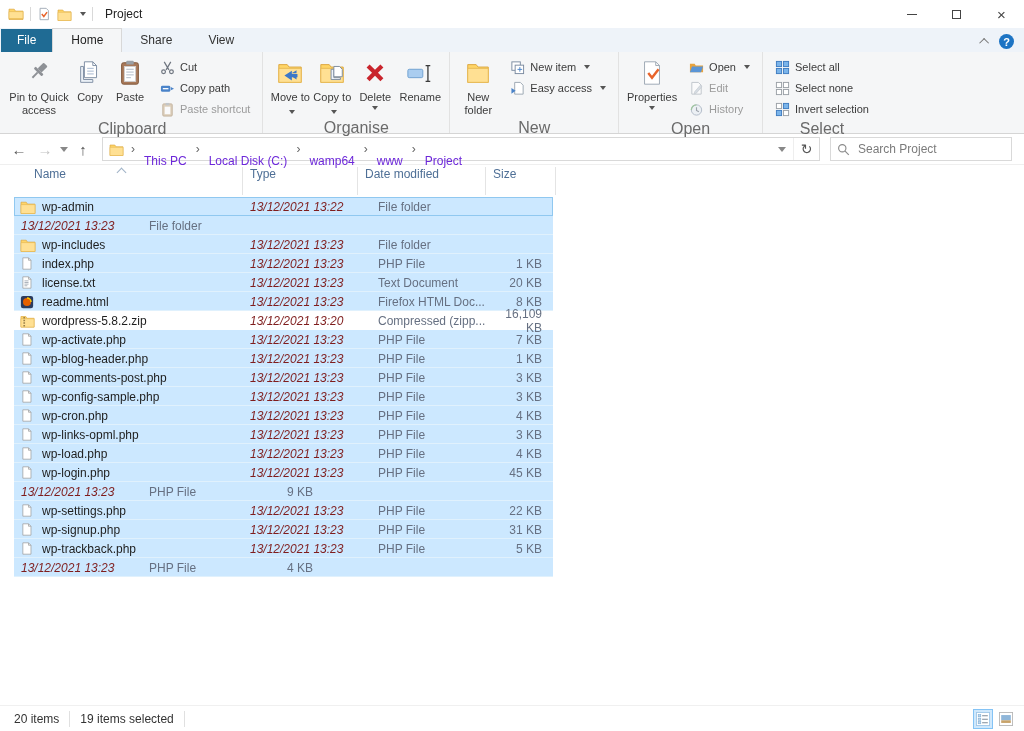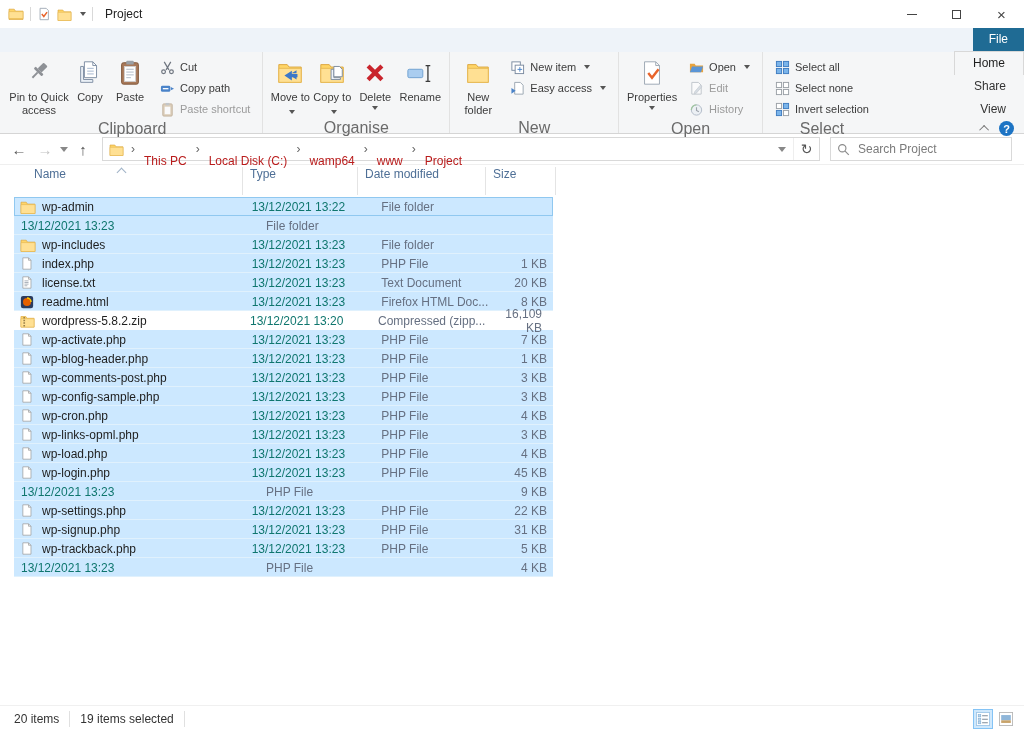--- a/index.html
+++ b/index.html
@@ -12,21 +12,21 @@
   .titlebar .sep { width:1px; height:14px; background:#d9d9d9; margin:0 6px; }
   .qat { display:flex; align-items:center; gap:6px; }
   .qat .dd { margin-left:2px; }
   .title-text { margin-left:6px; color:#222; }
   .win-controls { margin-left:auto; display:flex; height:28px; }
   .win-btn { width:45px; height:28px; display:flex; align-items:center; justify-content:center; color:#444; font-size:13px; }
   .min-glyph { width:10px; height:1px; background:#444; display:inline-block; }
   .max-glyph { width:9px; height:9px; border:1px solid #444; display:inline-block; }
 
   
-  .tabrow { height:24px; background:#eef3f9; display:flex; align-items:flex-end; font-size:12px;flex-direction:column; }
+  .tabrow { height:24px; background:#eef3f9; display:flex; align-items:flex-end; font-size:12px; }
   .tab { padding:4px 18px 5px; color:#333; }
   .tab-file { background:var(--filetab,#1f6b94); color:#fff; margin-left:1px; padding:4px 16px 5px; }
   .tab-active { background:#f5f6f7; border:1px solid #d8d8d8; border-bottom:none; color:#1e1e1e; }
   .tabrow-right { margin-left:auto; display:flex; align-items:center; gap:10px; padding:0 10px 3px 0; }
   .chev-up { width:7px; height:7px; border-left:1.5px solid #777; border-top:1.5px solid #777; transform:rotate(45deg) translateY(2px); }
   .help-btn { width:15px; height:15px; border-radius:50%; background:var(--help,#1d74c4); color:#fff; font-size:11px; font-weight:bold; display:flex; align-items:center; justify-content:center; }
 
   
   .ribbon { height:82px; background:#f5f6f7; border-bottom:1px solid #d5d5d5; display:flex; padding-left:2px; }
   .group { display:flex; flex-direction:column; padding:0 2px; }
@@ -42,44 +42,44 @@
   .dd { width:0; height:0; border-left:3px solid transparent; border-right:3px solid transparent; border-top:4px solid #555; display:inline-block; margin-left:3px; }
   .dd-below { margin:2px 0 0; }
 
   
   .addressrow { height:31px; display:flex; align-items:center; padding:0 8px 0 6px; border-bottom:1px solid #efefef; font-size:12px; }
   .nav-btn { width:26px; height:24px; display:flex; align-items:center; justify-content:center; font-size:15px; color:#555; }
   .nav-btn.disabled { color:#c3c3c3; }
   .nav-chev { width:0; height:0; border-left:4px solid transparent; border-right:4px solid transparent; border-top:5px solid #888; margin:0 2px; }
   .addr-box { flex:1; height:24px; border:1px solid #d9d9d9; background:#fff; display:flex; align-items:center; padding-left:6px; margin:0 4px 0 6px; max-width:718px; }
   .crumbs { display:flex; align-items:center; flex:1; }
-  .crumb { color:#b91c1c; padding:2px 2px; white-space:nowrap;margin-top:24px; }
+  .crumb { color:#6d28d9; padding:2px 2px; white-space:nowrap;margin-top:24px; }
   .crumb-sep { color:#666; margin:0 7px; font-size:12px; }
   .addr-dd { width:22px; height:22px; display:flex; align-items:center; justify-content:center; }
   .refresh-btn { width:26px; height:22px; display:flex; align-items:center; justify-content:center; color:#555; font-size:14px; border-left:1px solid #eee; }
   .search-box { width:182px; height:24px; border:1px solid #d9d9d9; background:#fff; display:flex; align-items:center; padding:0 6px; margin-left:6px; }
   .search-box input { border:none; outline:none; font-size:12px; width:100%; margin-left:8px; font-family:"Liberation Sans",sans-serif; color:#222; }
   .search-box input::placeholder { color:#7b7b7b; }
 
   
   .list-area { position:relative; padding-top:2px; }
   .list-header { display:flex; height:28px; align-items:flex-end; color:var(--hdrtext,#4e6f96); font-size:12px; position:relative; }
   .hcell { padding:0 0 6px 7px; border-right:1px solid #e4e4e4; height:28px; display:flex; }
   .hcell.name { width:229px; padding-left:20px; margin-left:14px; border-right:1px solid #e4e4e4; position:relative; }
   .hcell.date { width:128px; }
   .hcell.type { width:115px; }
   .hcell.size { width:70px; }
   .sort-chev { position:absolute; left:104px; top:2px; width:7px; height:7px; border-left:1.3px solid #9fb2c6; border-top:1.3px solid #9fb2c6; transform:rotate(45deg); }
   .rows { padding-top:2px; }
   .frow { display:flex; height:19px; align-items:center; width:539px; margin-left:14px; font-size:12px; }
-  .frow.selected { background:var(--sel,#cce8ff); box-shadow:inset 0 -1px #e0f1fd;justify-content:space-between; }
+  .frow.selected { background:var(--sel,#cce8ff); box-shadow:inset 0 -1px #e0f1fd; }
   .frow.focused { outline:1px solid #90c8f0; outline-offset:-1px; }
   .fcell-name { width:229px; display:flex; align-items:center; gap:6px; padding-left:6px; overflow:hidden; white-space:nowrap; }
   .fcell-name .ficon { width:16px; height:16px; flex:0 0 16px; display:flex; align-items:center; }
-  .fcell-date { width:128px; color:#0f766e; padding-left:7px; }
+  .fcell-date { width:128px; color:#7f1d1d; padding-left:7px;font-style:italic; }
   .fcell-type { width:115px; color:#667082; padding-left:7px; white-space:nowrap; overflow:hidden; }
   .fcell-size { width:62px; color:#667082; text-align:right; padding-right:6px; }
 
   
   .statusbar { position:absolute; left:0; right:0; bottom:0; height:26px; display:flex; align-items:center; font-size:12px; color:#333; padding:0 4px 0 14px; border-top:1px solid #f0f0f0; }
   .statusbar .sep { width:1px; height:16px; background:#e0e0e0; margin:0 10px; }
   .view-toggles { margin-left:auto; display:flex; gap:3px; padding-right:4px; }
   .view-btn { width:20px; height:20px; display:flex; align-items:center; justify-content:center; border:1px solid transparent; }
   .view-btn.active { background:#cfe8fc; border-color:#84c3f5; }
 

